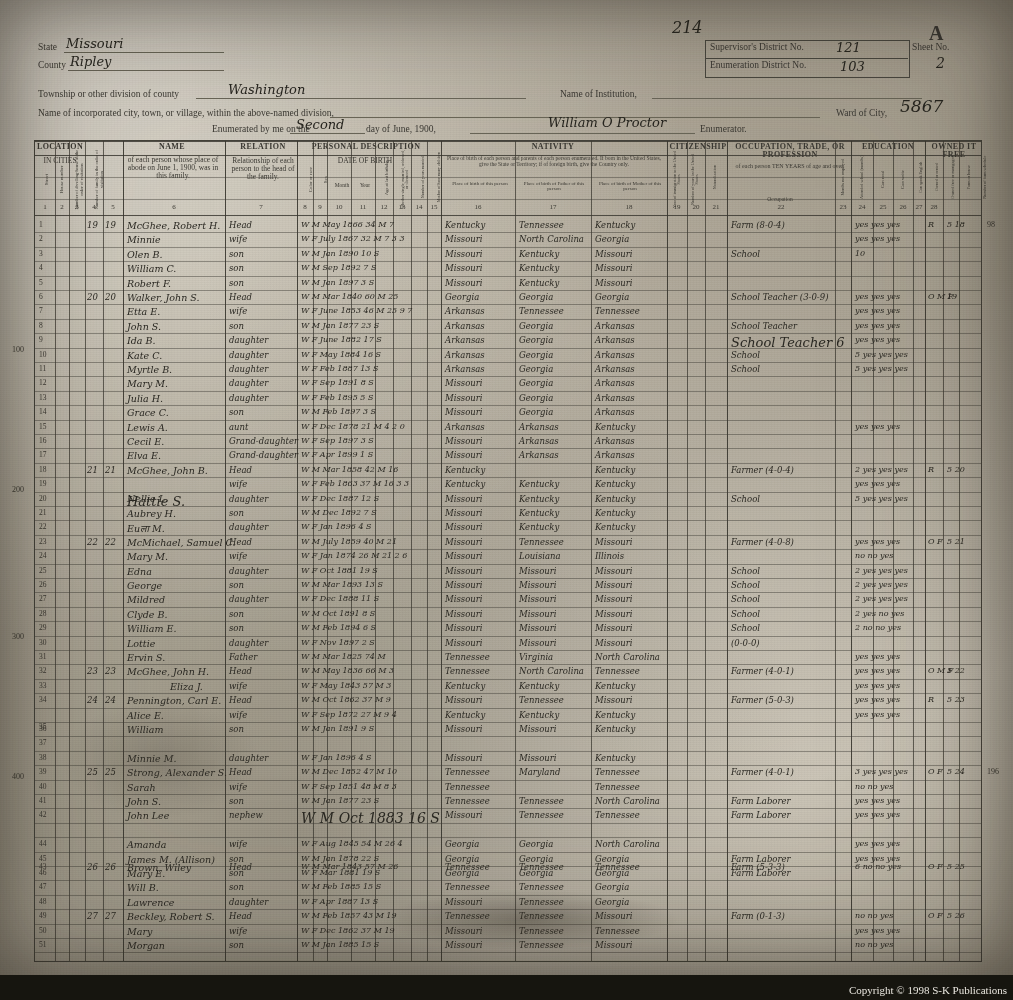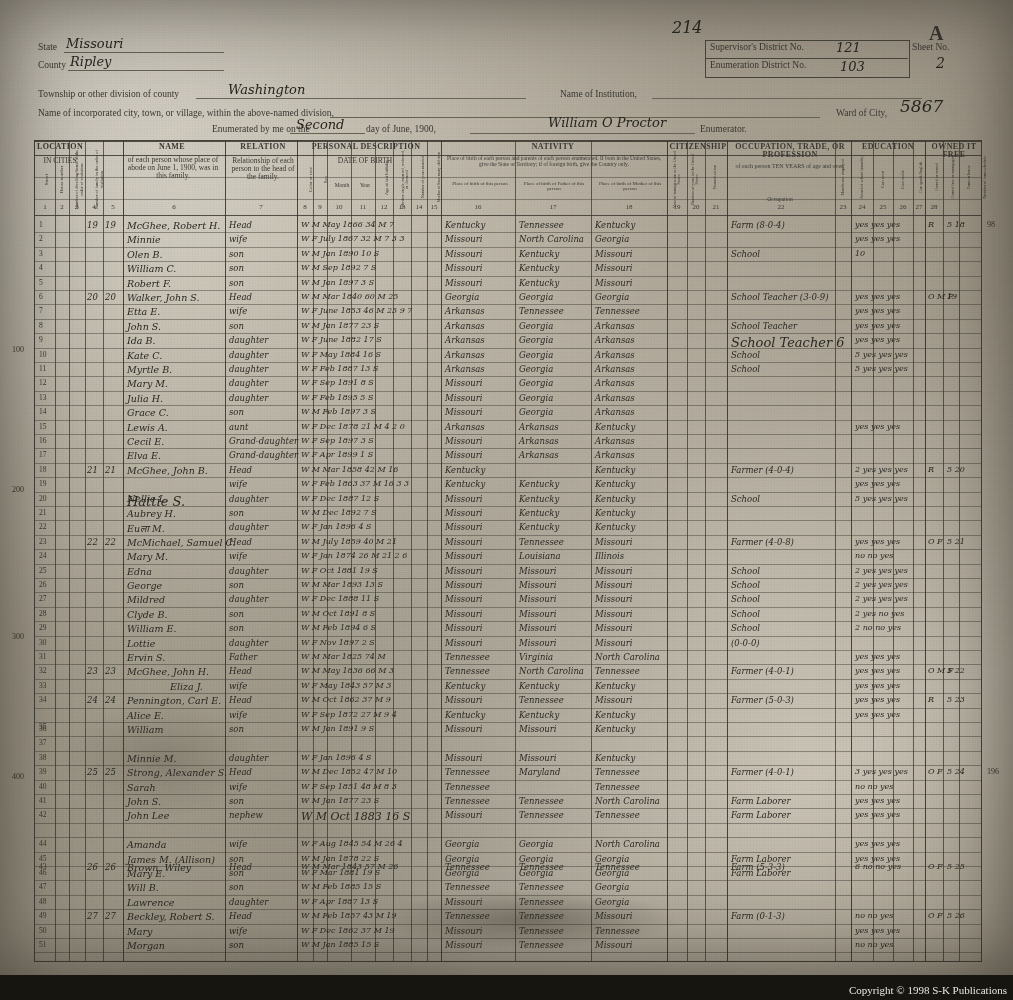--- a/index.html
+++ b/index.html
@@ -691,21 +691,21 @@
           <div class="rowtxt" style="left: 484px; top: 1px; font-size: 8.5px;">Tennessee</div>
           <div class="rowtxt" style="left: 560px; top: 1px; font-size: 8.5px;">North Carolina</div>
           <div class="rowtxt" style="left: 696px; top: 1px; font-size: 8.5px;">Farm Laborer</div>
           <div class="rowtxt" style="left: 820px; top: 1px; font-size: 8px;">yes yes yes</div>
         </div>
         <div class="hline" style="top: 681.8px;"></div>
         <div style="position: absolute; left: 0px; right: 0px; top: 668.4px; height: 14.4px;">
           <div class="rn" style="left: 4px; top: 1px; width: 14px; font-size: 7.5px;">42</div>
           <div class="rowtxt" style="left: 92px; top: 1px; font-size: 9.5px;">John Lee</div>
           <div class="rowtxt" style="left: 194px; top: 1px; font-size: 8.5px;">nephew</div>
-          <div class="rowtxt" style="left: 266px; top: 1px; font-size: 11px;">W M Oct 1883 16 S</div>
+          <div class="rowtxt" style="left: 266px; top: 1px; font-size: 14px;">W M Oct 1883 16 S</div>
           <div class="rowtxt" style="left: 410px; top: 1px; font-size: 8.5px;">Missouri</div>
           <div class="rowtxt" style="left: 484px; top: 1px; font-size: 8.5px;">Tennessee</div>
           <div class="rowtxt" style="left: 560px; top: 1px; font-size: 8.5px;">Tennessee</div>
           <div class="rowtxt" style="left: 696px; top: 1px; font-size: 8.5px;">Farm Laborer</div>
           <div class="rowtxt" style="left: 820px; top: 1px; font-size: 8px;">yes yes yes</div>
         </div>
         <div class="hline" style="top: 696.2px;"></div>
         <div style="position: absolute; left: 0px; right: 0px; top: 720px; height: 14.4px;">
           <div class="rn" style="left: 4px; top: 1px; width: 14px; font-size: 7.5px;">43</div>
           <div class="rowtxt" style="left: 52px; top: 1px; font-size: 8.5px;">26</div>

